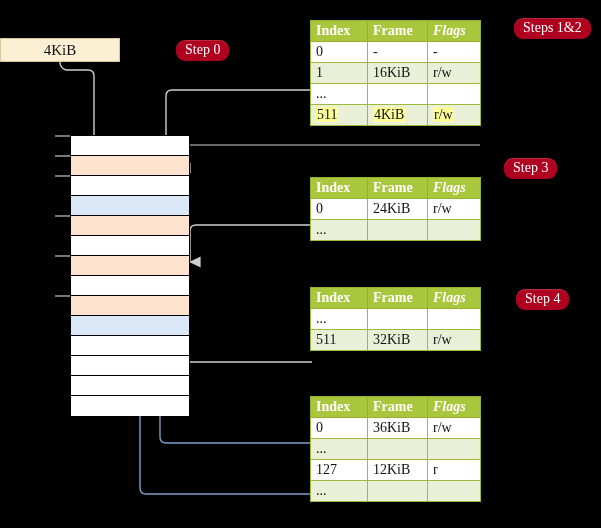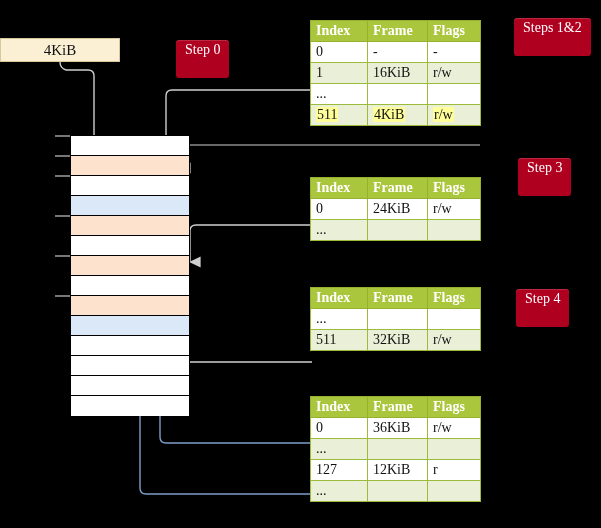--- a/index.html
+++ b/index.html
@@ -45,29 +45,29 @@
 
   
   .tick{position:absolute;left:55px;width:16px;height:0;border-top:2px solid #777;}
 
   
   .badge{
     position:absolute;
     background:#b00020;
     color:#ffffff;
     font-size:14px;
-    padding:2px 9px 20px 9px;
-    border-radius:3px;
+    padding:2px 9px 3px 9px;
+    border-radius:9px;
     box-shadow:0 1px 0 rgba(255,255,255,.15) inset;
     white-space:nowrap;
     line-height:1.15;
   }
   .badge.b0{left:176px;top:40px;}
   .badge.b12{left:514px;top:18px;}
-  .badge.b3{left:518px;top:158px;}
+  .badge.b3{left:504px;top:158px;}
   .badge.b4{left:516px;top:265px;margin-top:24px;}
 
   
   .ptable{
     position:absolute;
     width:170px;
     border-collapse:collapse;
     background:#ffffff;
     font-size:14px;
     color:#111;
@@ -87,21 +87,21 @@
     background:#aac63c;
     color:#ffffff;
     font-weight:bold;
     border-color:#96b02f;
   }
   .ptable td{border-color:#9dbb3a;}
   .ptable tr.alt td{background:#eaf0d8;}
   .ptable tr.plain td{background:#ffffff;}
   .col-i{width:57px;}
   .col-f{width:60px;margin-left:18px;}
-  .col-g{width:53px;}
+  .col-g{width:53px;font-style:italic;}
   .hl{background:#ffff99;padding:0 1px;}
 
   .t1{left:310px;top:20px;}
   .t2{left:310px;top:177px;}
   .t3{left:310px;top:287px;}
   .t4{left:310px;top:396px;}
 </style>
 </head>
 <body>
 

